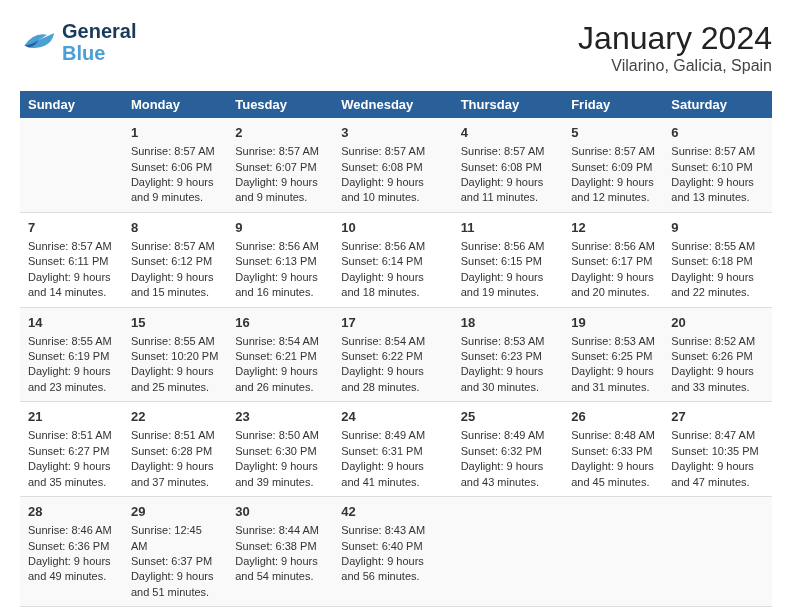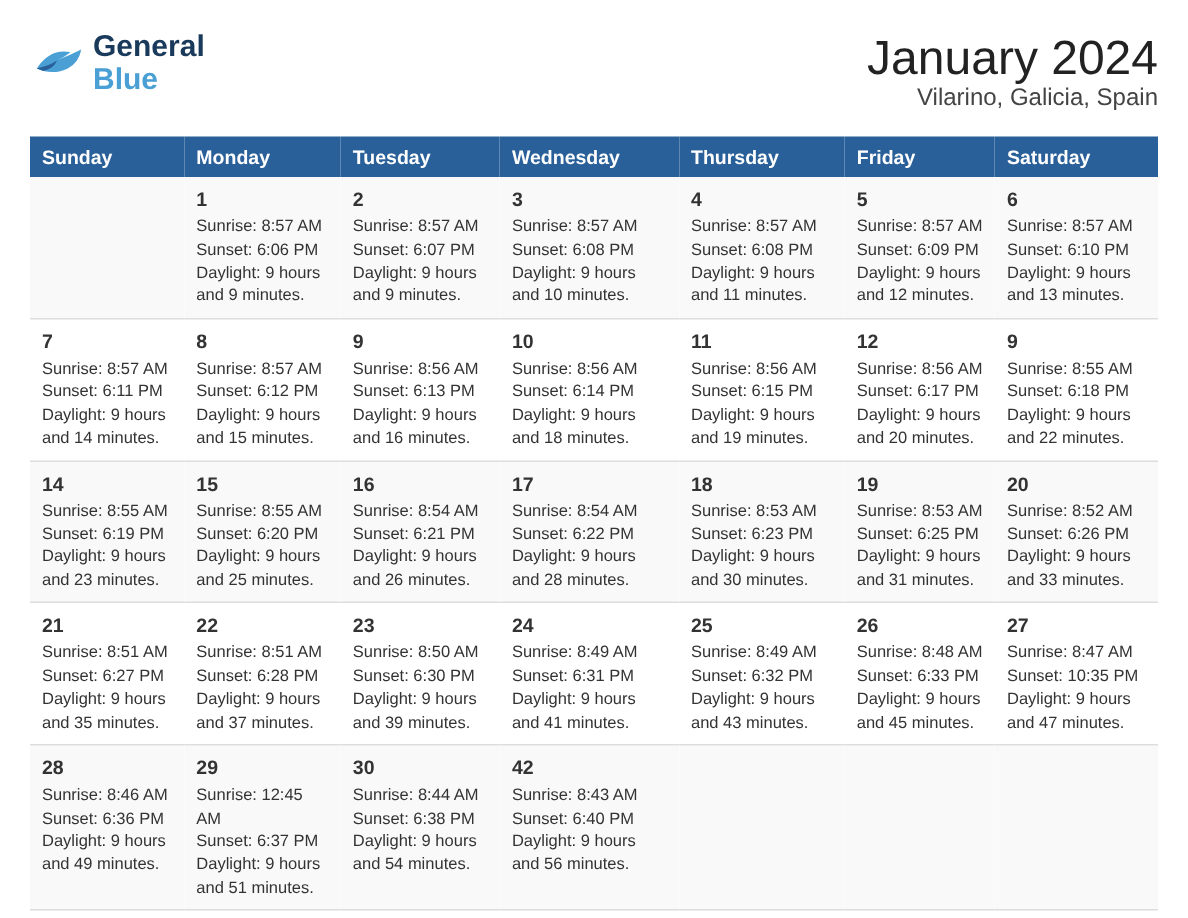--- a/index.html
+++ b/index.html
@@ -168,21 +168,21 @@
           <span>Sunset: 6:18 PM</span><br>
           <span>Daylight: 9 hours and 22 minutes.</span></td>
       </tr>
       <tr>
         <td><span class="day-num">14</span>
           <span>Sunrise: 8:55 AM</span><br>
           <span>Sunset: 6:19 PM</span><br>
           <span>Daylight: 9 hours and 23 minutes.</span></td>
         <td><span class="day-num">15</span>
           <span>Sunrise: 8:55 AM</span><br>
-          <span>Sunset: 6:20 PM</span><br>
+          <span>Sunset: 10:20 PM</span><br>
           <span>Daylight: 9 hours and 25 minutes.</span></td>
         <td><span class="day-num">16</span>
           <span>Sunrise: 8:54 AM</span><br>
           <span>Sunset: 6:21 PM</span><br>
           <span>Daylight: 9 hours and 26 minutes.</span></td>
         <td><span class="day-num">17</span>
           <span>Sunrise: 8:54 AM</span><br>
           <span>Sunset: 6:22 PM</span><br>
           <span>Daylight: 9 hours and 28 minutes.</span></td>
         <td><span class="day-num">18</span>

